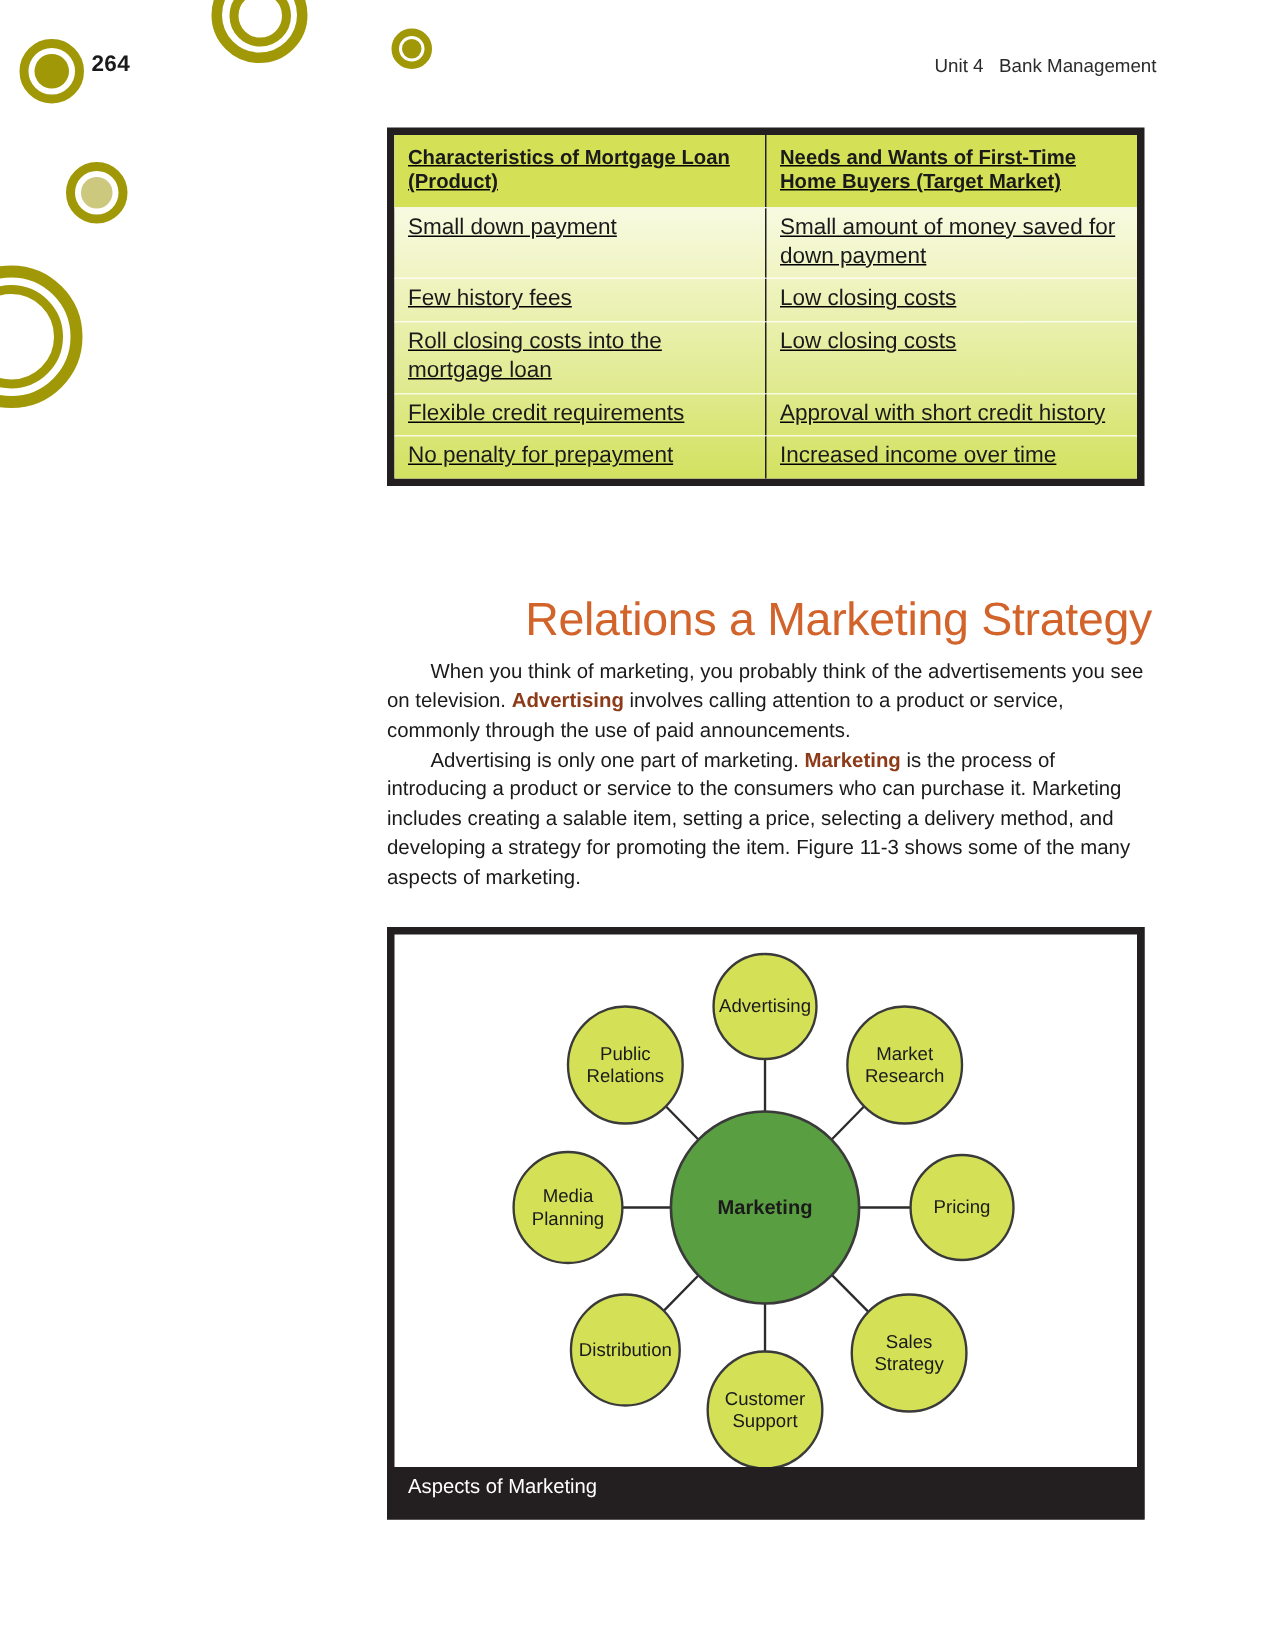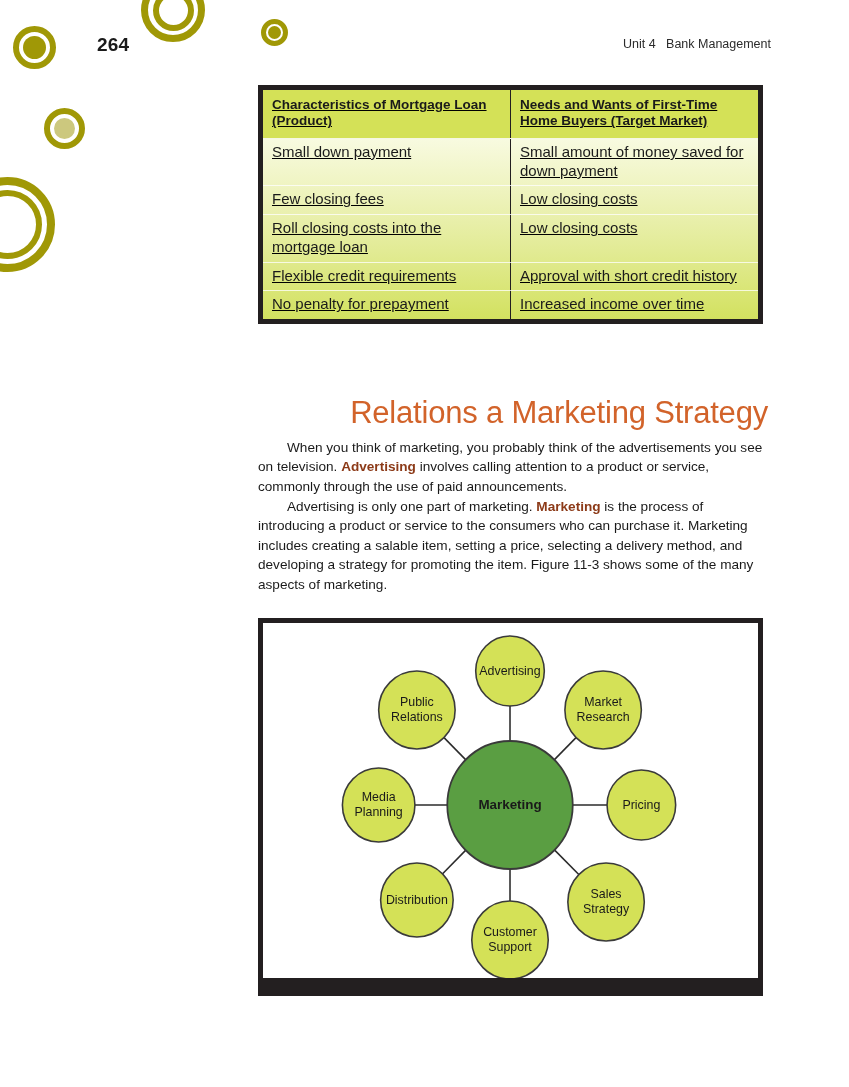--- a/index.html
+++ b/index.html
@@ -60,25 +60,24 @@
   }
   #deco-ring-5-inner {
     left: -27px; top: 190px; width: 69px; height: 69px;
     border: 6px solid #a09806;
   }
 
   
   #page-number {
     position: absolute;
     left: 61px; top: 34px;
-    font-size: 19px;
+    font-size: 15px;
     font-weight: bold;
     color: #1a1a1a;
     letter-spacing: 0.2px;
-    margin-left: 36px;
   }
   #running-head {
     position: absolute;
     right: 78px; top: 37px;
     font-size: 12.5px;
     color: #2b2b2b;
     white-space: pre;
   }
 
   
@@ -228,21 +227,21 @@
         <th>Characteristics of Mortgage Loan (Product)</th>
         <th>Needs and Wants of First-Time Home Buyers (Target Market)</th>
       </tr>
     </thead>
     <tbody>
       <tr>
         <td>Small down payment</td>
         <td>Small amount of money saved for down payment</td>
       </tr>
       <tr>
-        <td>Few closing fees</td>
+        <td>Few history fees</td>
         <td>Low closing costs</td>
       </tr>
       <tr>
         <td>Roll closing costs into the mortgage loan</td>
         <td>Low closing costs</td>
       </tr>
       <tr>
         <td>Flexible credit requirements</td>
         <td>Approval with short credit history</td>
       </tr>
@@ -292,14 +291,15 @@
 Support</div>
         <div class="bubble-label" style="left: 31.0891%; top: 78.0282%;">Distribution</div>
         <div class="bubble-label" style="left: 23.3663%; top: 51.2676%;">Media
 Planning</div>
         <div class="bubble-label" style="left: 31.0891%; top: 24.507%; text-align: center;">Public
 Relations</div>
         <div class="bubble-label" id="bubble-label-center" style="left: 49.901%; top: 51.2676%;">Marketing</div>
       </div>
   </div>
   <div class="fig-caption">
+    <span class="fig-title">Aspects of Marketing</span>
   </div>
 </div>
 
 </body></html>

